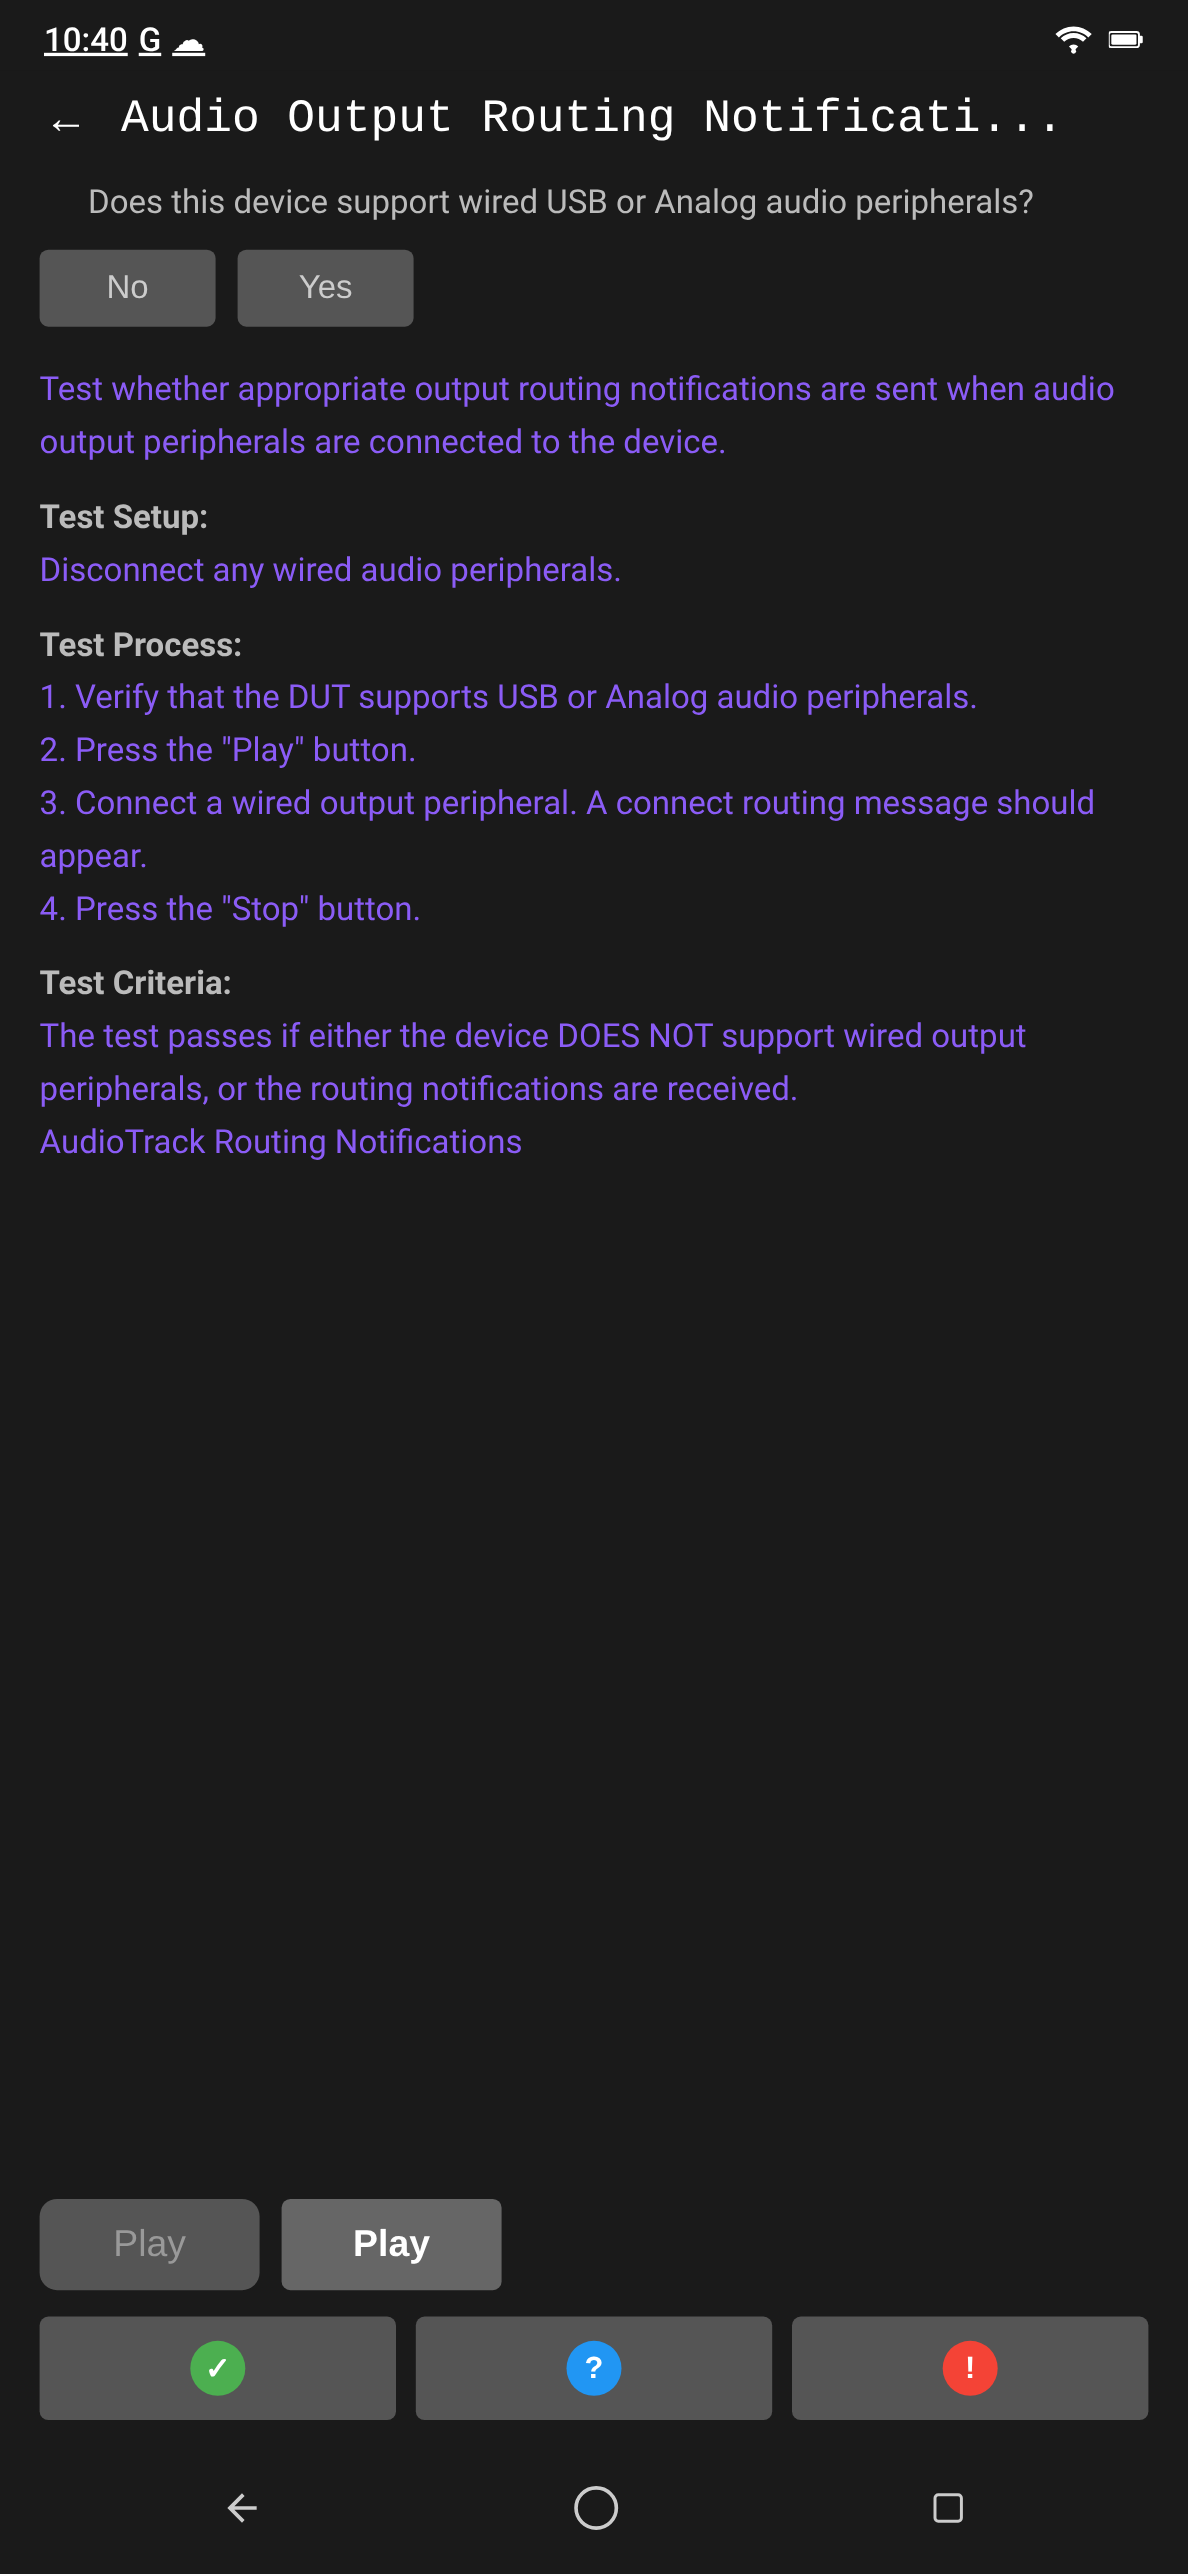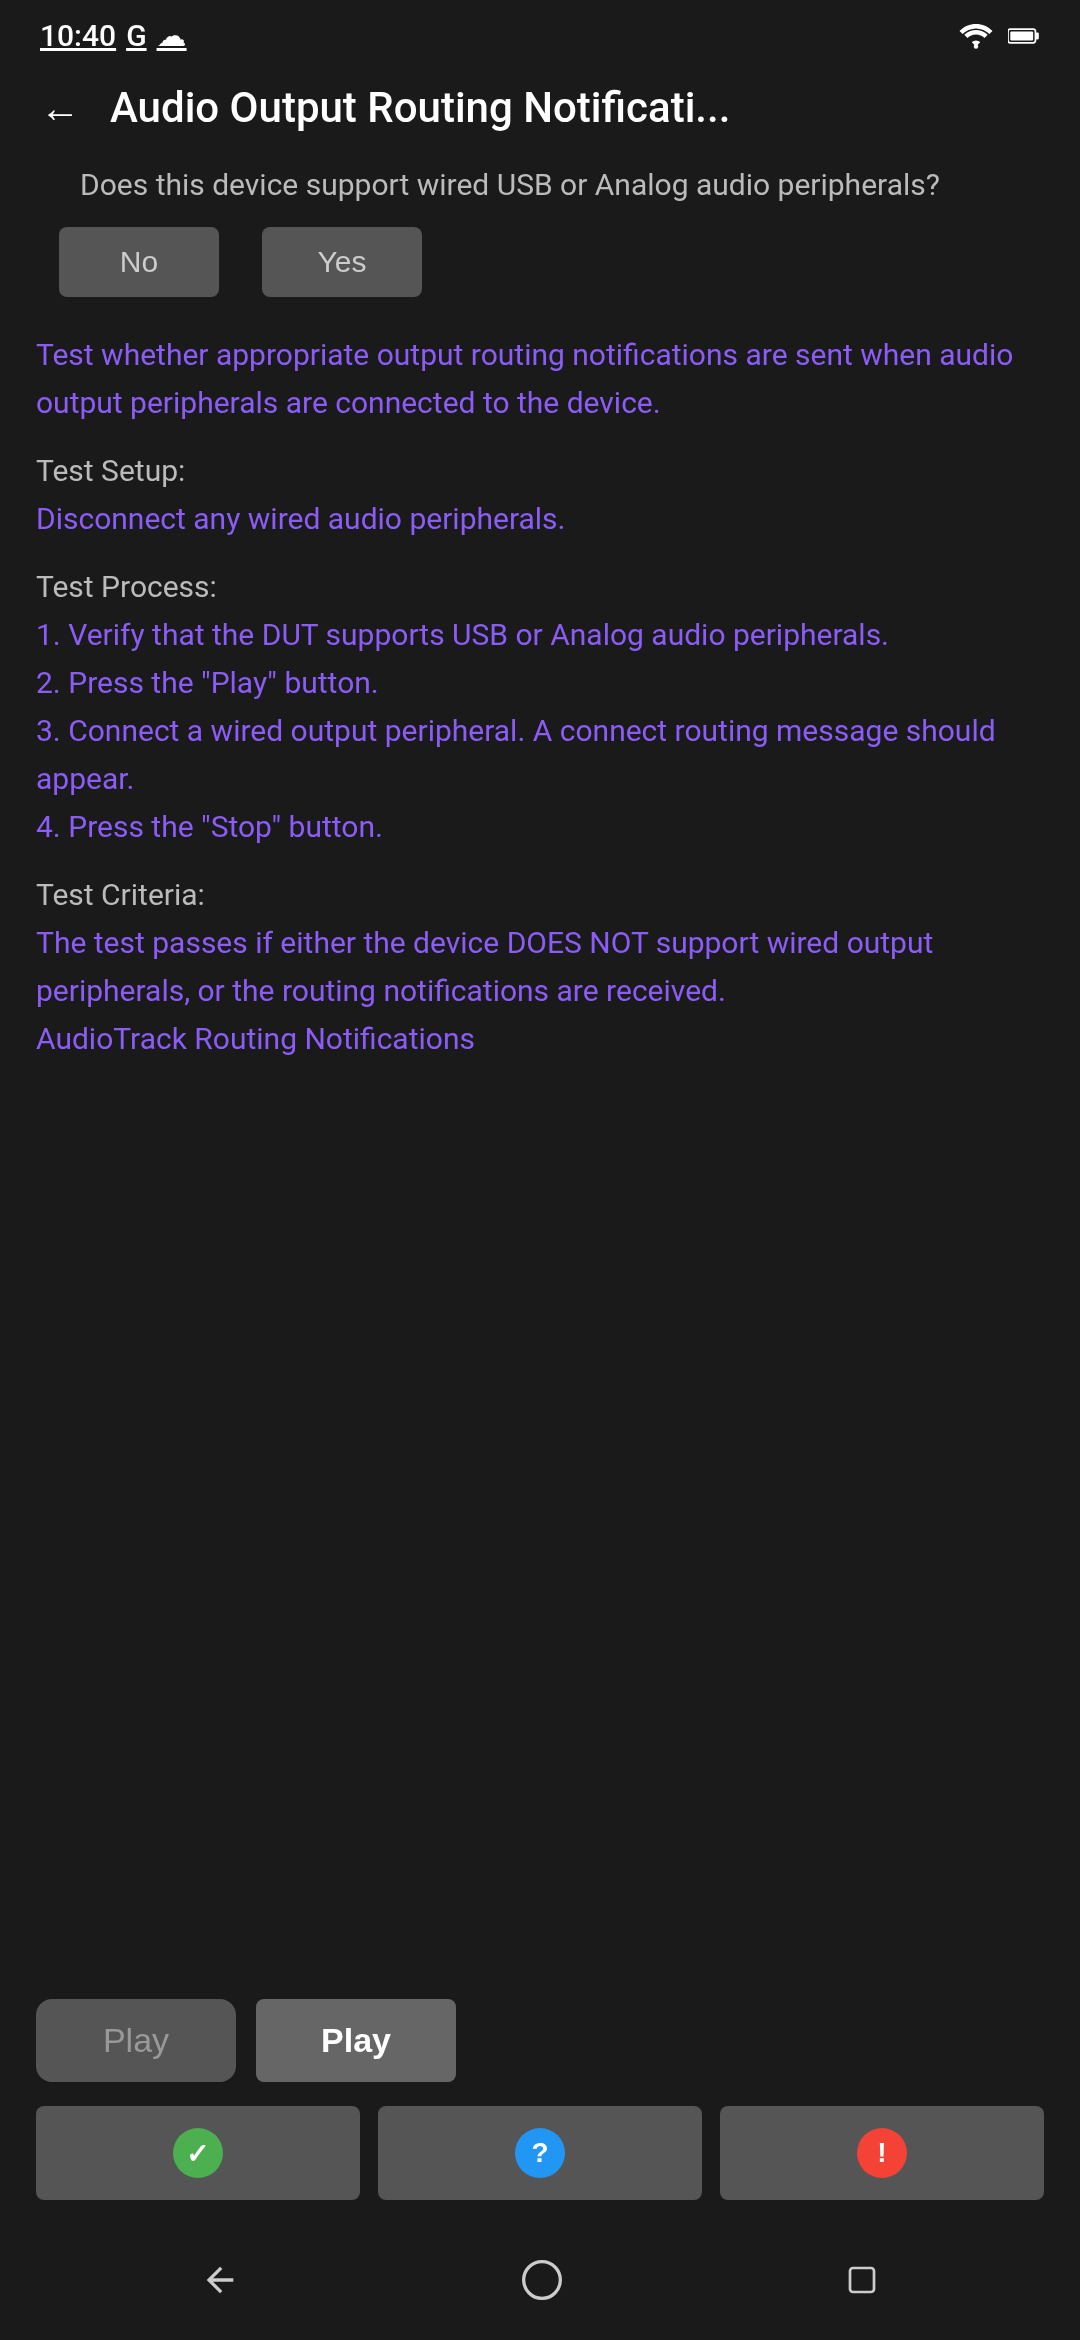--- a/index.html
+++ b/index.html
@@ -73,20 +73,21 @@
       border: none;
       padding: 4px 10px;
       line-height: 1;
     }
 
     .page-title {
       color: #ffffff;
       font-size: 42px;
       font-weight: 500;
       flex: 1;
+      font-family: Liberation Mono, monospace;
     }
 
     
     .main-content {
       flex: 1;
       padding: 10px 36px 0 36px;
       display: flex;
       flex-direction: column;
       gap: 0;
     }
@@ -113,38 +114,37 @@
     .choice-button {
       background-color: #555555;
       color: #cccccc;
       border: none;
       border-radius: 8px;
       padding: 18px 50px;
       font-size: 30px;
       cursor: pointer;
       min-width: 160px;
       text-align: center;
-      margin-left: 23px;
     }
 
     
     .description-section {
       margin-bottom: 30px;
     }
 
     .description-text {
       font-size: 30px;
       color: #8b5cf6;
       line-height: 1.6;
     }
 
     .section-heading {
       font-size: 30px;
       color: #bbbbbb;
-      font-weight: 400;
+      font-weight: 700;
       margin-top: 20px;
       line-height: 1.6;
     }
 
     
     .bottom-controls {
       padding: 30px 36px 20px 36px;
     }
 
     .playback-row {

